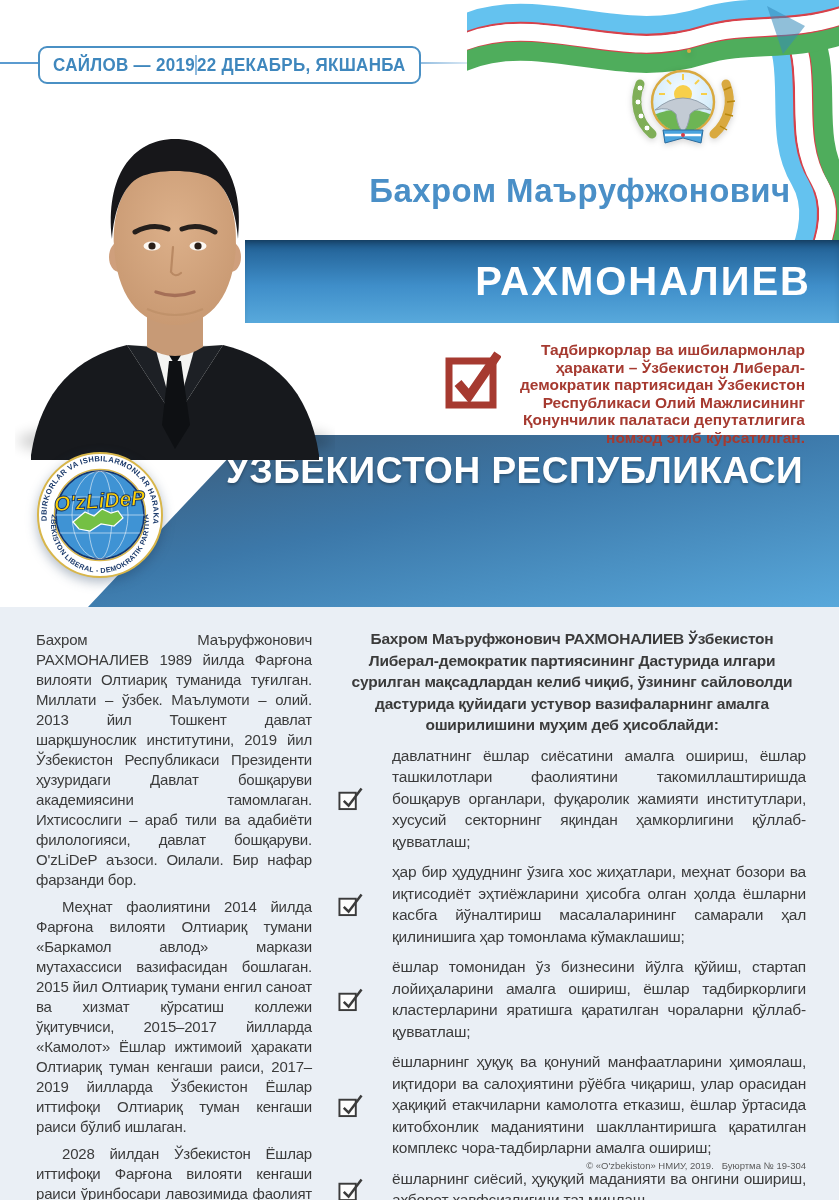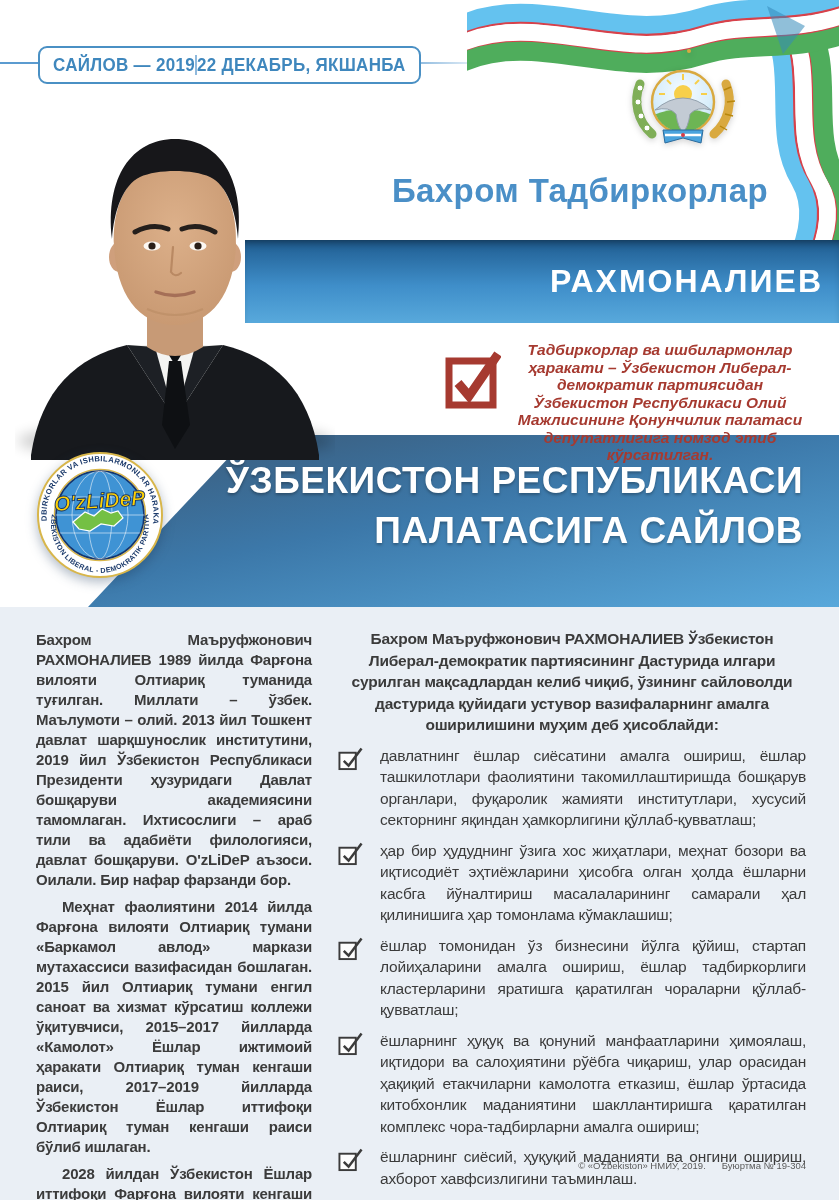--- a/index.html
+++ b/index.html
@@ -18,54 +18,54 @@
     border:2.5px solid #4a90c4;border-radius:9px;display:flex;align-items:center;
     padding:0 13px;z-index:3;}
   .badge span.txt{font-size:17px;font-weight:bold;color:#3f87bd;letter-spacing:.3px;white-space:nowrap;transform:scaleY(1.12);}
   .badge .divider{width:2px;height:20px;background:#8fb9dc;}
   
   .first-name{position:absolute;left:330px;top:172px;width:500px;text-align:center;
     font-size:33px;font-weight:bold;color:#4a8fc7;letter-spacing:.4px;z-index:2;}
   .surname-banner{position:absolute;left:245px;right:0;top:240px;height:83px;z-index:2;
     background:linear-gradient(180deg,#1f5c90 0%,#3f8ec9 55%,#58a9dc 100%);
     box-shadow:inset 0 7px 9px -5px rgba(0,0,0,.45);}
-  .surname{line-height:83px;text-align:right;padding-right:16px;font-size:32px;font-weight:bold;
+  .surname{line-height:83px;text-align:right;padding-right:28px;font-size:40px;font-weight:bold;
     color:#ffffff;letter-spacing:2px;}
   
   .nomination{position:absolute;left:445px;top:341px;width:360px;z-index:2;display:flex;gap:14px;}
   .nomination .check{flex:0 0 56px;margin-top:6px;}
-  .nomination-text{width:290px;font-size:15.5px;line-height:17.5px;font-weight:bold;font-style:italic;
-    color:#a63a30;text-align:center;}
+  .nomination-text{width:290px;font-size:15.5px;line-height:17.5px;font-weight:bold;
+    color:#a63a30;text-align:right;}
   
   .title-banner{position:absolute;left:0;top:435px;width:839px;height:172px;z-index:1;
     background:linear-gradient(168deg,#3a5570 0%,#3c78a9 48%,#58a8db 100%);
     clip-path:polygon(250px 0,839px 0,839px 172px,88px 172px);
     color:#fff;text-align:right;padding:0;box-sizing:border-box;}
   .title-banner .tline{font-size:37px;font-weight:bold;line-height:50px;padding-right:36px;
     letter-spacing:.5px;text-shadow:0 2px 3px rgba(0,0,0,.28);}
-  .title-banner .tline:first-child{margin-top:21px;}
+  .title-banner .tline:first-child{margin-top:11px;}
   
   .portrait{position:absolute;left:15px;top:95px;z-index:3;}
   .ribbon{position:absolute;right:0;top:0;z-index:1;}
   .emblem{position:absolute;left:627px;top:44px;z-index:2;filter:drop-shadow(0 2px 3px rgba(0,0,0,.18));}
   .logo{position:absolute;left:37px;top:452px;z-index:4;filter:drop-shadow(0 4px 6px rgba(25,55,90,.35));}
   
   .bio-col{position:absolute;left:36px;top:630px;width:284px;z-index:2;
     font-size:15px;line-height:20px;color:#3b3b3b;text-align:justify;letter-spacing:-.2px;}
-  .bio-col p{margin:0 8px 7px 0;font-weight:bold;}
+  .bio-col p{margin:0 8px 7px 0;}
   .bio-col p.indent{text-indent:26px;}
   .prog-col{position:absolute;left:338px;top:628px;width:468px;z-index:2;
     font-size:15.5px;line-height:21.5px;color:#3b3b3b;text-align:justify;letter-spacing:-.2px;}
   .prog-intro{margin:0 0 9px 0;font-weight:bold;text-align:center;}
-  .prog-item{display:flex;gap:17px;margin-bottom:9px;}
+  .prog-item{display:flex;gap:29px;margin-bottom:9px;align-items:center;}
   .prog-item .box{flex:0 0 25px;margin-top:1px;}
   .prog-item .itxt{flex:1;}
   .prog-closing{margin:4px 0 0 0;text-indent:26px;}
   .footer{position:absolute;right:33px;top:1160px;z-index:2;font-size:9.5px;color:#5a5a5a;
-    display:flex;gap:16px;}
+    display:flex;gap:8px;}
 </style>
 </head>
 <body>
 
 <div class="page">
 
   <div class="lower-bg"></div>
 
   <svg class="ribbon" width="372" height="268" viewBox="0 0 372 268">
     <g fill="none" stroke-linecap="butt" opacity="0.97">
@@ -139,21 +139,21 @@
   <div class="badge">
     <span class="txt">САЙЛОВ — 2019</span>
     <span class="divider"></span>
     <span class="txt">22 ДЕКАБРЬ, ЯКШАНБА</span>
   </div>
 
   <div class="surname-banner">
     <div class="surname">РАХМОНАЛИЕВ</div>
   </div>
 
-  <div class="first-name">Бахром Тадбиркорлар</div>
+  <div class="first-name">Бахром Маъруфжонович</div>
 
   <svg class="portrait" width="320" height="365" viewBox="0 0 320 365">
     <defs>
       <radialGradient id="skin" cx="50%" cy="40%" r="70%">
         <stop offset="0%" stop-color="#dcb08a"></stop>
           <stop offset="100%" stop-color="#c6966f"></stop>
       </radialGradient>
       <filter id="soft" x="-30%" y="-30%" width="160%" height="160%">
           <feGaussianBlur stdDeviation="7"></feGaussianBlur>
         </filter>
@@ -184,21 +184,20 @@
   <div class="nomination">
     <svg class="check" width="56" height="62" viewBox="0 0 56 62">
       <rect x="4" y="14" width="44" height="44" fill="#ffffff" stroke="#a63a30" stroke-width="7"></rect>
       <path d="M 13 36 L 24 49 L 53 7" fill="none" stroke="#a63a30" stroke-width="9"></path>
     </svg>
     <div class="nomination-text">Тадбиркорлар ва ишбилармонлар ҳаракати – Ўзбекистон Либерал-демократик партиясидан Ўзбекистон Республикаси Олий Мажлисининг Қонунчилик палатаси депутатлигига номзод этиб кўрсатилган.</div>
   </div>
 
   <div class="title-banner">
     <div class="tline">ЎЗБЕКИСТОН РЕСПУБЛИКАСИ</div>
-    <div class="tline">ПАЛАТАСИГА САЙЛОВ</div>
   </div>
 
   <svg class="logo" width="126" height="126" viewBox="0 0 126 126">
     <defs>
       <path id="arcTop" d="M 10 70 A 53.5 53.5 0 1 1 116 70"></path>
       <path id="arcBot" d="M 15 62 A 49 49 0 1 0 111 62"></path>
       <clipPath id="globeClip">
           <circle cx="63" cy="63" r="44"></circle>
         </clipPath>
     </defs>

